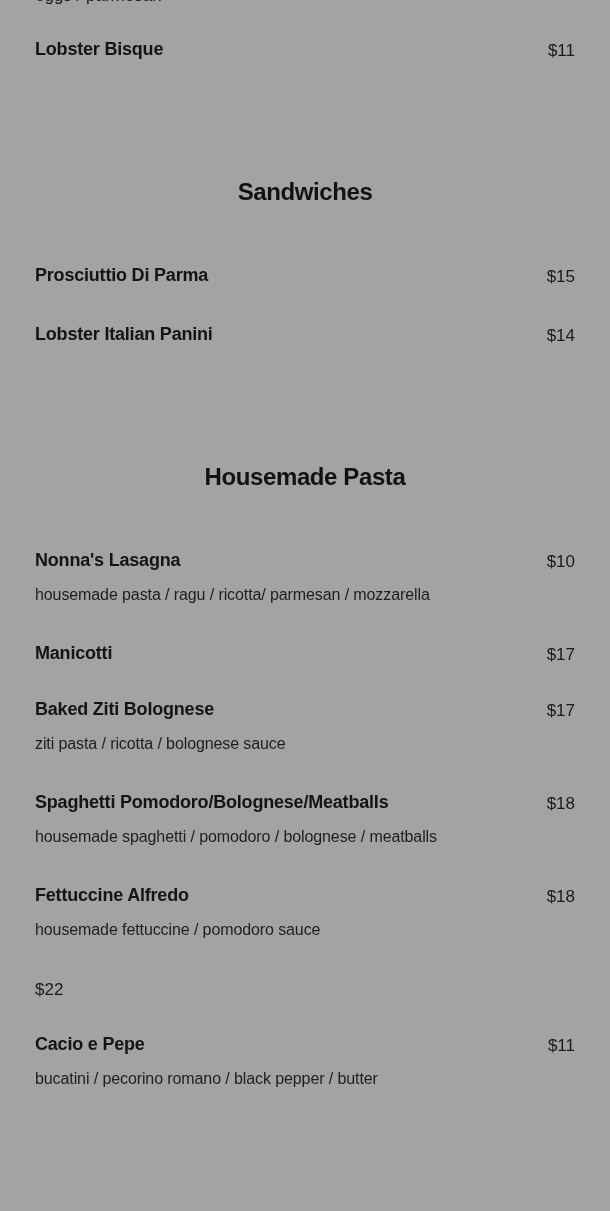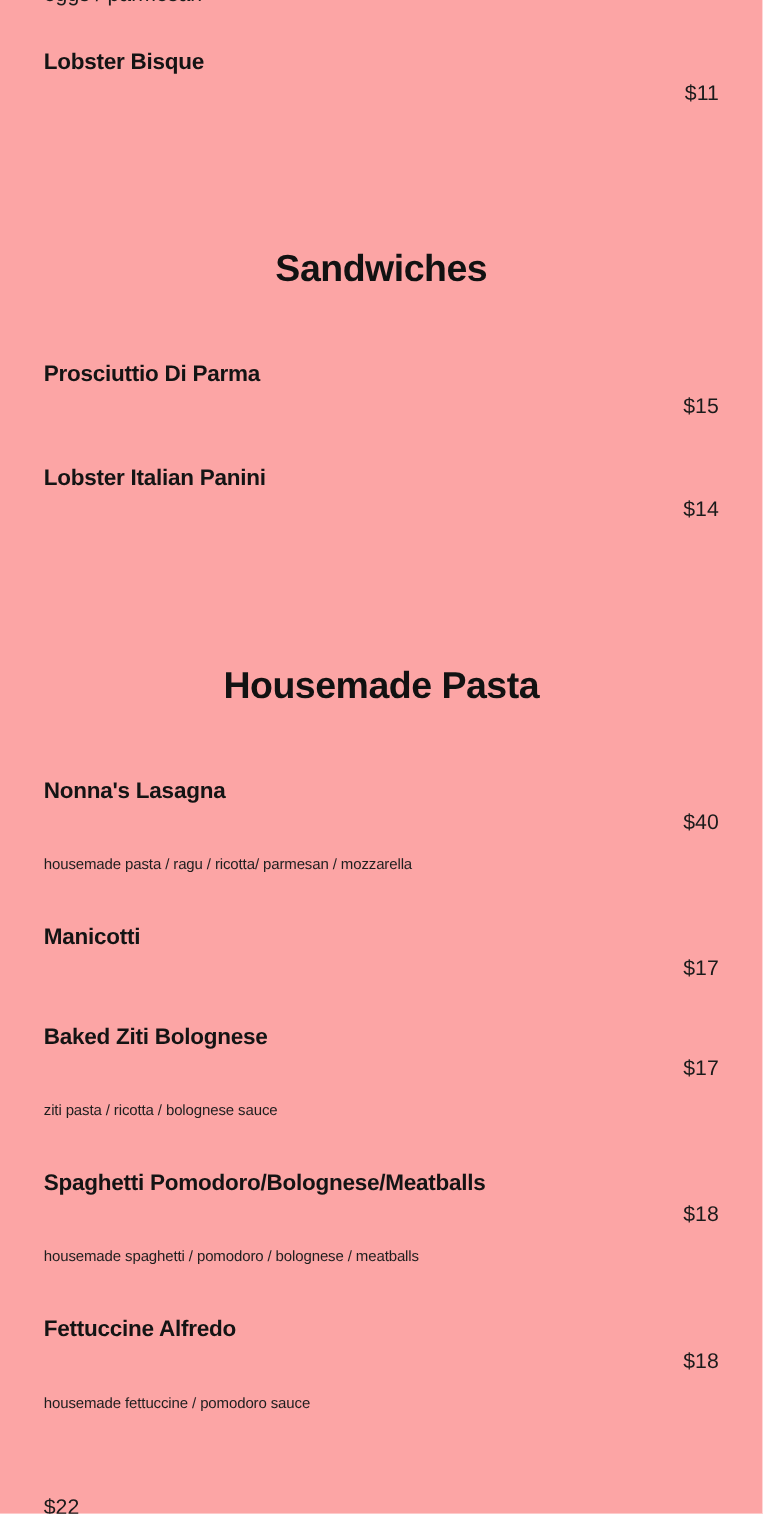--- a/index.html
+++ b/index.html
@@ -8,21 +8,21 @@
     width: 610px;
     height: 1211px;
     background: #ffffff;
     overflow: hidden;
     font-family: "Liberation Sans", sans-serif;
   }
   .page {
     position: relative;
     width: 610px;
     height: 1211px;
-    background: #fca5a5;
+    background: #a3a3a3;
   }
   .clipped-line {
     position: absolute;
     top: -14px;
     left: 35px;
     font-size: 17px;
     line-height: 20px;
     color: #1c1c1c;
     white-space: nowrap;
   }
@@ -46,34 +46,33 @@
     line-height: 22px;
     letter-spacing: -0.2px;
     color: #141414;
   }
   .item-price {
     font-size: 17px;
     line-height: 22px;
     padding-top: 2px;
     color: #1a1a1a;
     white-space: nowrap;
-    margin-top: 24px;
   }
   .item-desc {
     margin: 7px 0 0 0;
-    font-size: 12px;
+    font-size: 16px;
     line-height: 30px;
     max-width: 480px;
     color: #1e1e1e;
     letter-spacing: -0.1px;
   }
   .section-title {
     margin: 112px 0 54px 0;
     text-align: center;
-    font-size: 30px;
+    font-size: 24px;
     line-height: 36px;
     font-weight: 700;
     letter-spacing: -0.4px;
     color: #121212;
   }
 </style>
 </head>
 <body>
 
 <div class="page">
@@ -103,21 +102,21 @@
       <span class="item-price">$14</span>
     </div>
 
   </div>
 
   <h2 class="section-title">Housemade Pasta</h2>
 
   <div class="item">
     <div class="item-row">
       <span class="item-name">Nonna's Lasagna</span>
-      <span class="item-price">$40</span>
+      <span class="item-price">$10</span>
     </div>
     <p class="item-desc">housemade pasta / ragu / ricotta/ parmesan / mozzarella</p>
   </div>
 
   <div class="item">
     <div class="item-row">
       <span class="item-name">Manicotti</span>
       <span class="item-price">$17</span>
     </div>
   </div>
@@ -150,15 +149,16 @@
     <div class="item-row">
       <span class="item-price">$22</span>
     </div>
   </div>
 
   <div class="item">
     <div class="item-row">
       <span class="item-name">Cacio e Pepe</span>
       <span class="item-price">$11</span>
     </div>
+    <p class="item-desc">bucatini / pecorino romano / black pepper / butter</p>
   </div>
 </main>
 </div>
 
 </body></html>

